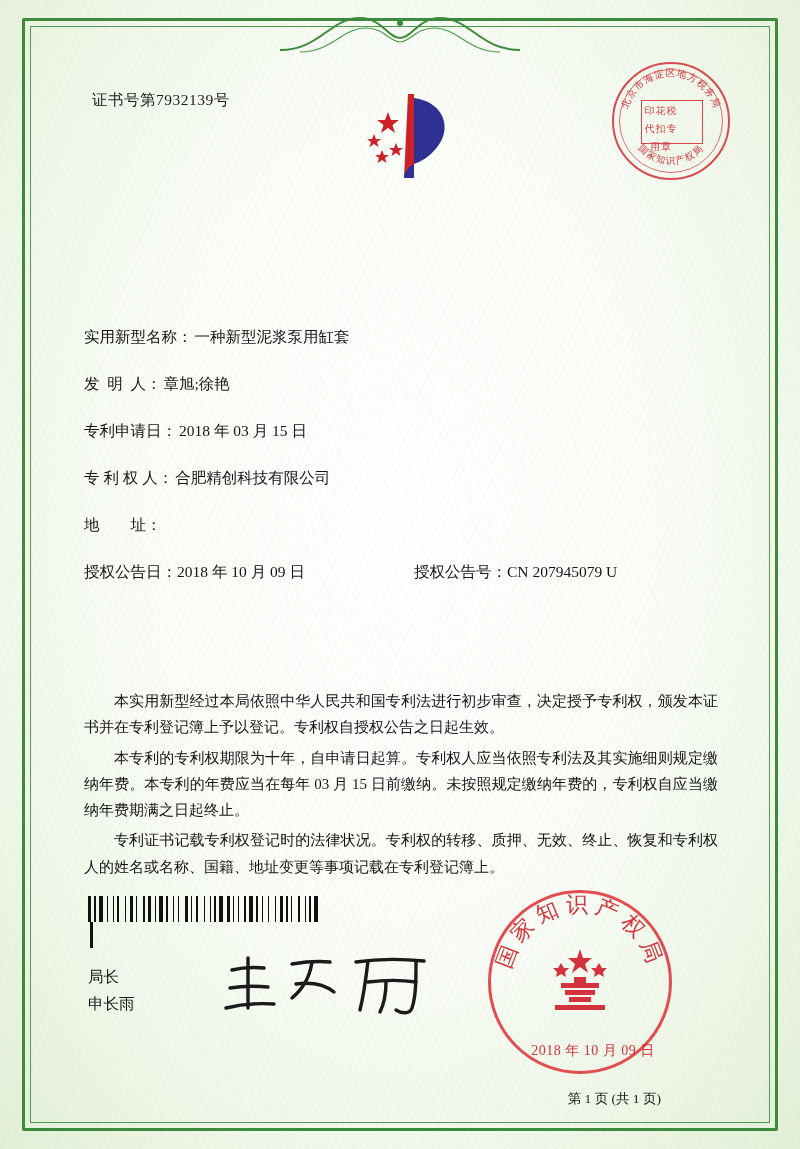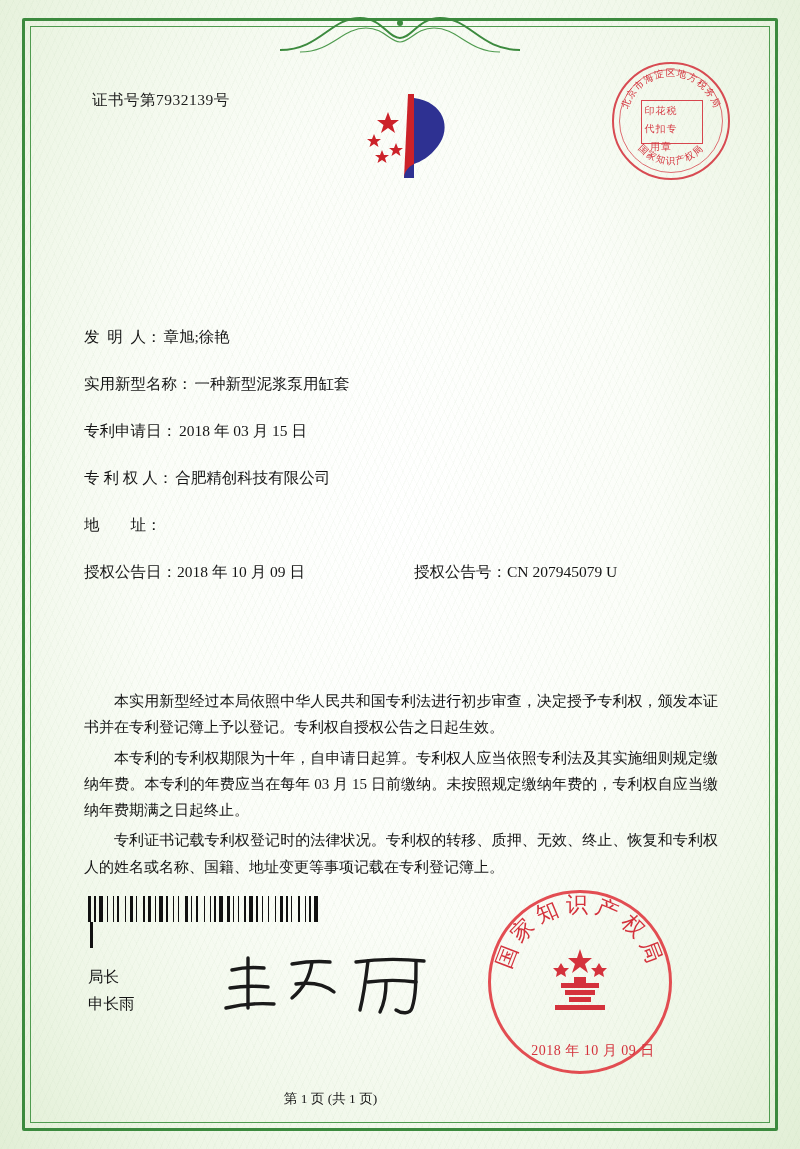--- a/index.html
+++ b/index.html
@@ -265,21 +265,21 @@
     color: #d4323c;
     font-size: 14px;
     letter-spacing: 0.5px;
   }
 
   .footer {
     position: absolute;
     left: 0;
     top: 1090px;
     width: 661px;
-    text-align: center;
+    text-align: right;
     font-size: 13.5px;
     color: #1a1a1a;
   }
 </style>
 </head>
 <body>
 
 <div class="page">
   <div class="paper-noise"></div>
 
@@ -323,27 +323,27 @@
       <div class="inner-text">
         <div>印花税</div>
         <div>代扣专用章</div>
       </div>
     </div>
 
 
     <div class="fields">
 
       <div class="field">
+        <div class="field-label">实用新型名称：</div>
+        <div class="field-value">一种新型泥浆泵用缸套</div>
+      </div>
+
+      <div class="field">
         <div class="field-label">发  明  人：</div>
         <div class="field-value">章旭;徐艳</div>
-      </div>
-
-      <div class="field">
-        <div class="field-label">实用新型名称：</div>
-        <div class="field-value">一种新型泥浆泵用缸套</div>
       </div>
 
 
       <div class="field">
         <div class="field-label">专利申请日：</div>
         <div class="field-value">2018 年 03 月 15 日</div>
       </div>
 
       <div class="field">
         <div class="field-label">专 利 权 人：</div>

